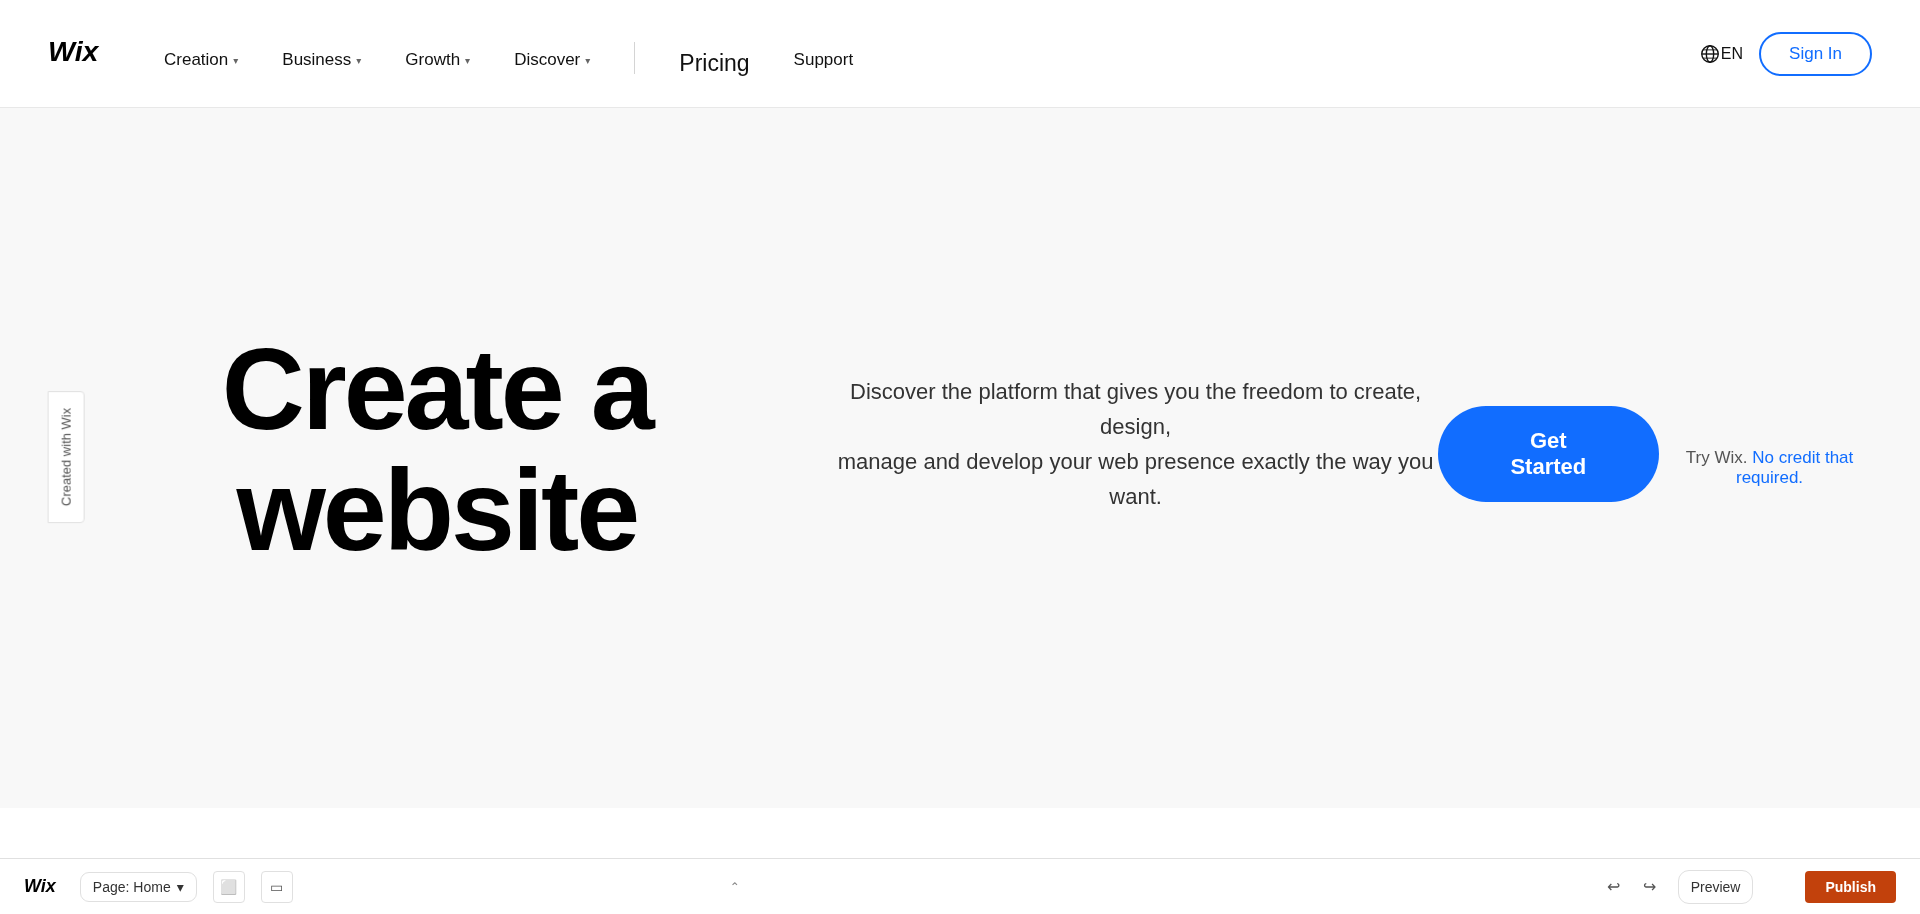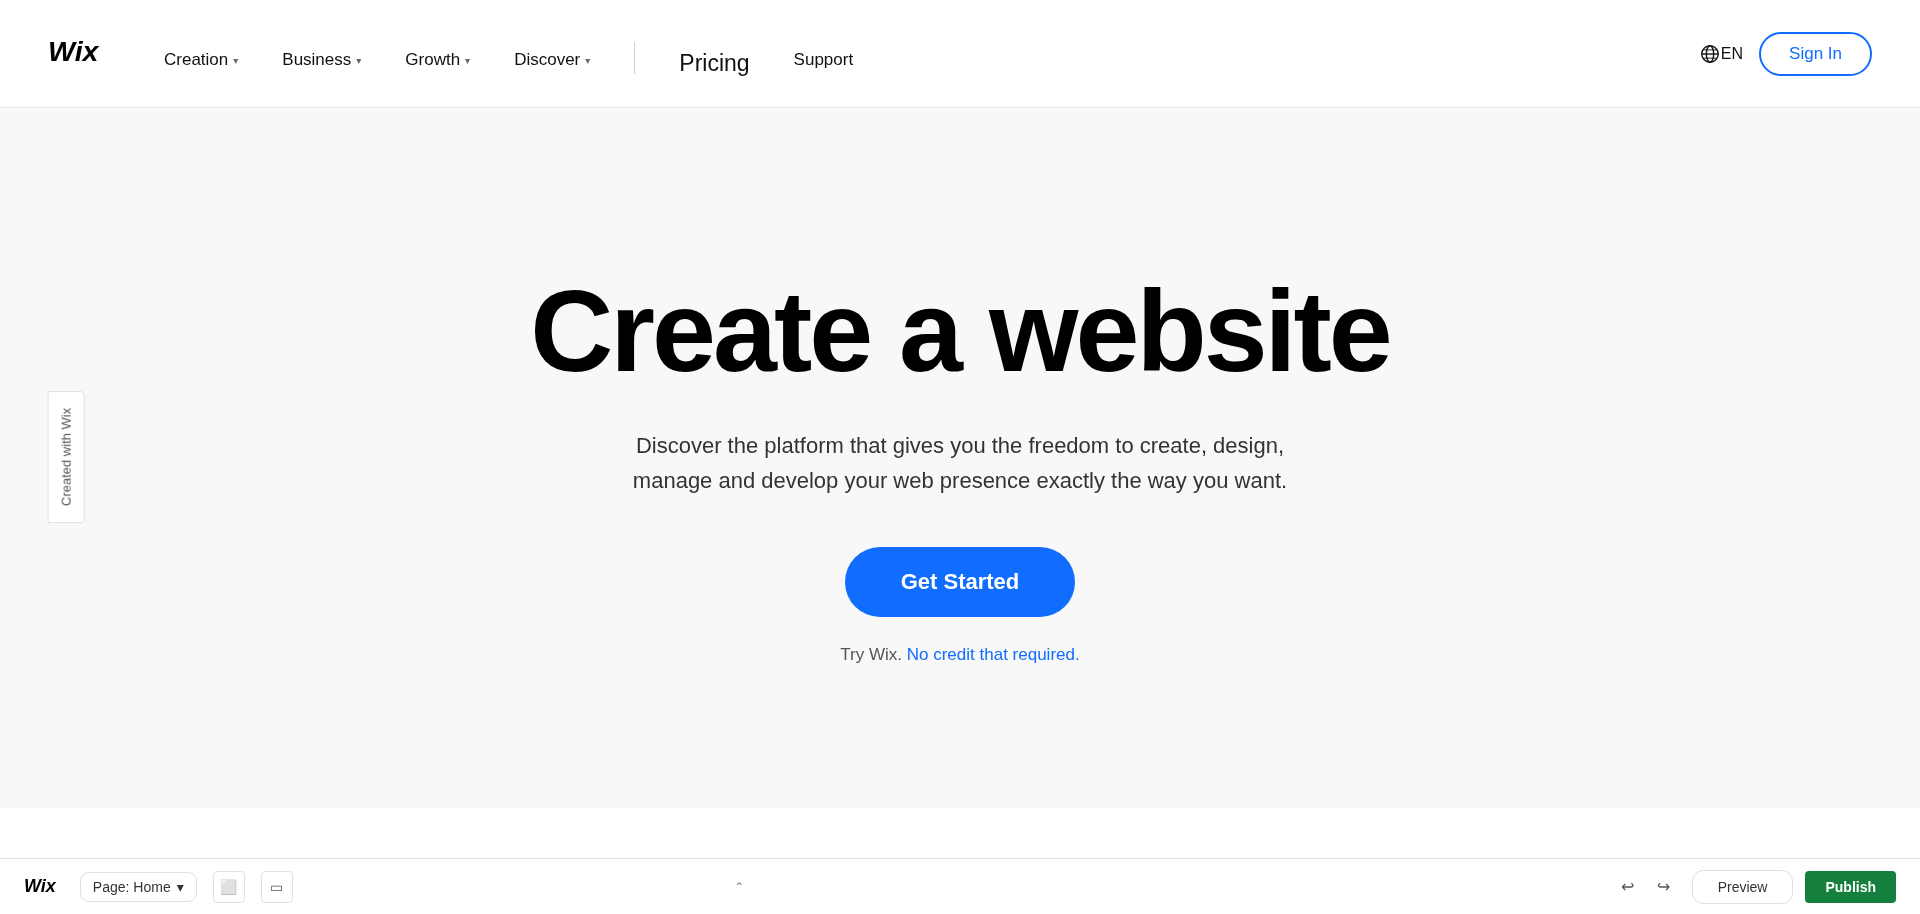--- a/index.html
+++ b/index.html
@@ -110,21 +110,21 @@
       color: #116dff;
       font-size: 17px;
       font-weight: 500;
       cursor: pointer;
       white-space: nowrap;
     }
 
     
     .hero {
       display: flex;
-      flex-direction: column;
+      flex-direction: row;
       align-items: center;
       justify-content: center;
       padding: 80px 40px 60px;
       background: #f8f8f8;
       min-height: 700px;
       position: relative;
     }
 
     .hero-title {
       font-size: 115px;
@@ -267,38 +267,39 @@
       align-items: center;
       justify-content: center;
       cursor: pointer;
       font-size: 16px;
       color: #555;
       border: none;
       background: transparent;
     }
 
     .preview-btn {
-      padding: 8px 25px;
+      padding: 8px 12px;
       border: 1px solid #e0e0e0;
       border-radius: 11px;
       background: #fff;
       font-size: 14px;
       color: #333;
       cursor: pointer;
     }
 
     .publish-btn {
       padding: 8px 20px;
       border-radius: 4px;
-      background: #15803d;
+      background: #c2410c;
       color: #fff;
       font-size: 14px;
       font-weight: 600;
       border: none;
       cursor: pointer;
+      margin-left: 40px;
     }
   </style>
 </head>
 <body>
 
 <div class="side-label">Created with Wix</div>
 
 <nav class="navbar">
 
   <div class="nav-logo">

